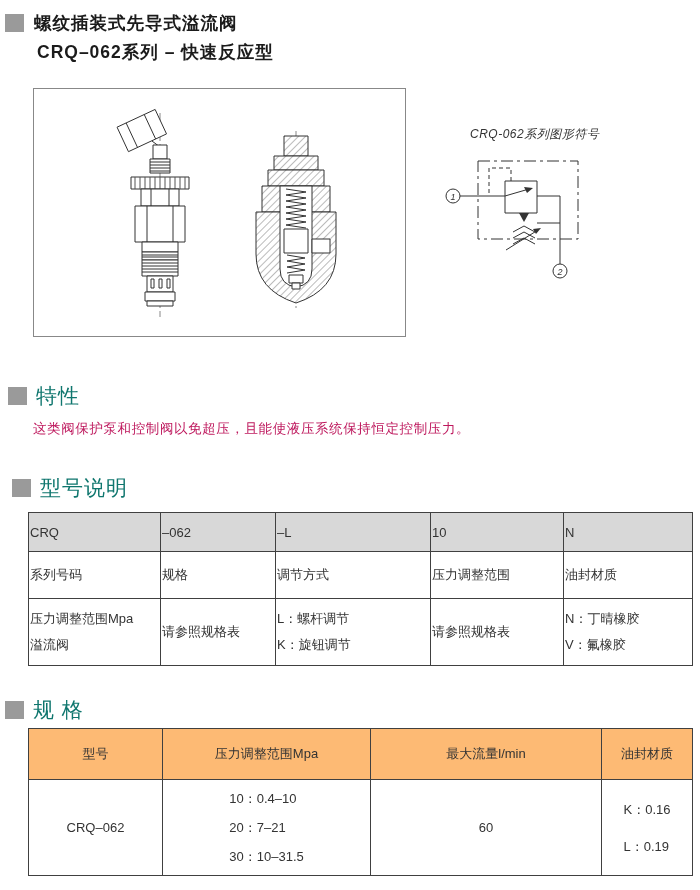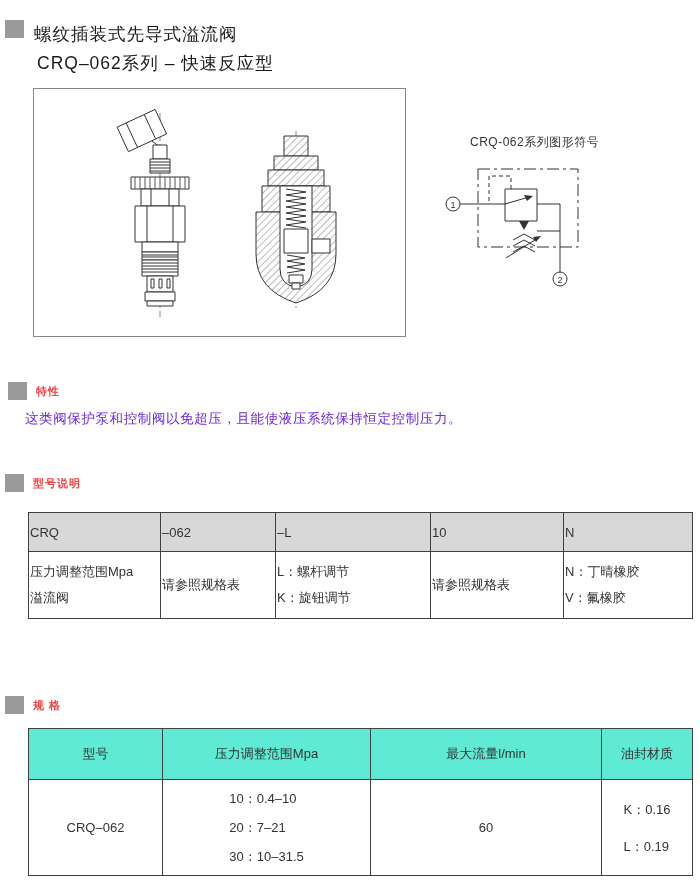--- a/index.html
+++ b/index.html
@@ -3,56 +3,56 @@
 <meta charset="utf-8">
 <style>
   html,body{margin:0;padding:0;background:#fff;}
   .page{
     position:relative;width:700px;height:890px;background:#ffffff;
     font-family:"Liberation Sans","DejaVu Sans",sans-serif;color:#333;overflow:hidden;
   }
   
   .bullet{display:inline-block;width:19px;height:18px;background:#9a9a9a;flex:0 0 auto;}
   .h-row{display:flex;align-items:center;gap:9px;}
-  .h-text{font-size:11px;font-weight:bold;color:#ef4444;letter-spacing:1px;}
+  .h-text{font-size:21px;font-weight:normal;color:#0f766e;letter-spacing:1px;}
 
   
   .title-block{position:absolute;top:11px;left:5px;}
   .title-line1-row{display:flex;align-items:center;gap:10px;}
-  .title-text{font-size:17.5px;font-weight:normal;color:#1b1b1b;letter-spacing:1px;margin-top:11px;}
+  .title-text{font-size:17.5px;font-weight:bold;color:#1b1b1b;letter-spacing:1px;}
   .title-line2{margin-left:32px;margin-top:5px;}
 
   
   .figure-band{position:absolute;top:88px;left:0;width:700px;height:255px;}
   .drawing-panel{position:absolute;left:33px;top:0;width:371px;height:247px;border:1px solid #888;background:#fff;}
-  .symbol-block{position:absolute;left:443px;top:46px;width:230px;}
+  .symbol-block{position:absolute;left:443px;top:38px;width:230px;font-style:italic;}
   .symbol-caption{font-size:12px;color:#333;margin-left:27px;letter-spacing:0.5px;}
   .symbol-svg{margin-top:3px;}
 
   
   .features{position:absolute;top:382px;left:8px;width:660px;}
-  .features-body{margin-left:17px;margin-top:10px;font-size:13.5px;color:#6d28d9;letter-spacing:0.6px;}
-
-  
-  .model-head{position:absolute;top:474px;left:5px;}
+  .features-body{margin-left:25px;margin-top:10px;font-size:13.5px;color:#be185d;letter-spacing:0.6px;}
+
+  
+  .model-head{position:absolute;top:474px;left:12px;}
   .spec-head{position:absolute;top:696px;left:5px;}
 
   
   table{border-collapse:collapse;table-layout:fixed;font-size:13px;color:#333;}
   td{border:1px solid #404040;vertical-align:middle;overflow:hidden;}
   .model-table{position:absolute;top:512px;left:28px;width:664px;}
   .model-table td{text-align:left;}
   .model-table tr.code-row td{height:36px;background:#d8d8d8;}
   .model-table tr.label-row td{height:44px;}
   .model-table tr.detail-row td{height:64px;}
   .cell-line{line-height:26px;}
 
   .spec-table{position:absolute;top:728px;left:28px;width:664px;}
   .spec-table td{text-align:center;padding:0;}
-  .spec-table tr.head-row td{height:50px;background:#5eead4;}
+  .spec-table tr.head-row td{height:50px;background:#fdba74;}
   .spec-table tr.body-row td{height:95px;}
   .block-left{display:inline-block;text-align:left;}
   .pressure-line{line-height:29px;}
   .weight-line{line-height:37px;}
 
   svg{display:block;}
   svg line,svg polyline,svg path,svg rect,svg circle,svg polygon{vector-effect:non-scaling-stroke;}
 </style>
 </head>
 <body>
@@ -225,20 +225,27 @@
         <col style="width:129px">
     </colgroup>
     <tbody>
         <tr class="code-row">
       <td>CRQ</td>
       <td>–062</td>
       <td>–L</td>
       <td>10</td>
       <td>N</td>
     </tr>
+    <tr class="label-row">
+      <td>系列号码</td>
+      <td>规格</td>
+      <td>调节方式</td>
+      <td>压力调整范围</td>
+      <td>油封材质</td>
+    </tr>
     <tr class="detail-row">
       <td>
         <div class="cell-line">压力调整范围Mpa</div>
         <div class="cell-line">溢流阀</div>
       </td>
       <td>请参照规格表</td>
       <td>
         <div class="cell-line">L：螺杆调节</div>
         <div class="cell-line">K：旋钮调节</div>
       </td>

